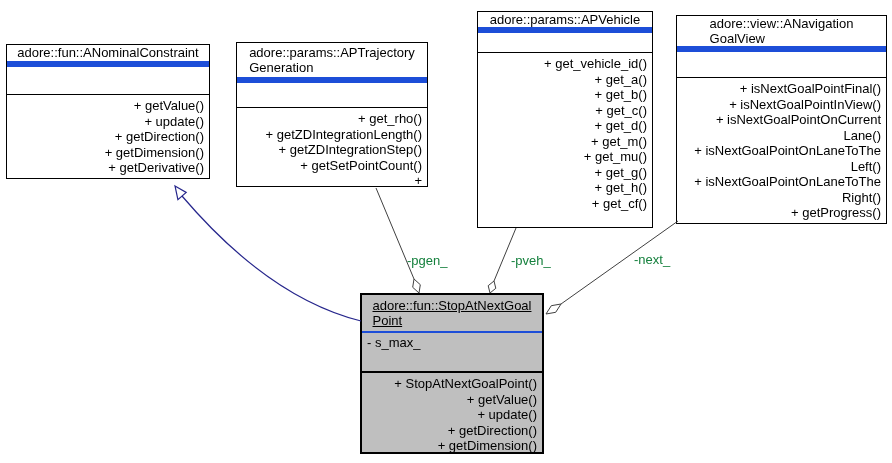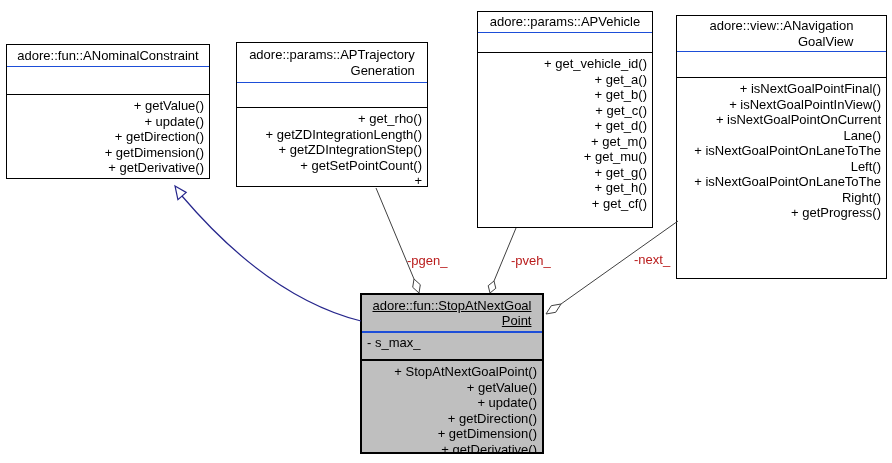--- a/index.html
+++ b/index.html
@@ -17,25 +17,25 @@
     box-sizing: border-box;
     background: #ffffff;
     border: 1px solid #000000;
     display: flex;
     flex-direction: column;
     font-size: 13px;
     line-height: 15.5px;
   }
   .cls .title {
     box-sizing: border-box;
-    border-bottom: 1px solid #1d4ed8;
+    border-bottom: 6px solid #1d4ed8;
     display: flex;
     align-items: center;
     justify-content: center;
-    text-align: right;
+    text-align: left;
     white-space: pre-line;
     flex: 0 0 auto;
   }
   .cls .attrs {
     box-sizing: border-box;
     border-bottom: 1px solid #000000;
     padding: 2px 5px;
     flex: 0 0 auto;
   }
   .cls .methods {
@@ -53,21 +53,21 @@
     position: absolute;
     left: 0; top: 0;
     z-index: 5;
     pointer-events: none;
   }
   .edge-label {
     position: absolute;
     z-index: 6;
     font-size: 13px;
     line-height: 14px;
-    color: #b91c1c;
+    color: #15803d;
     white-space: nowrap;
   }
 </style>
 </head>
 <body>
 
 <div id="canvas">
 
   <svg id="edge-layer" width="892" height="463" viewBox="0 0 892 463">
 
@@ -123,41 +123,41 @@
       <div class="m">+ get_c()</div>
       <div class="m">+ get_d()</div>
       <div class="m">+ get_m()</div>
       <div class="m">+ get_mu()</div>
       <div class="m">+ get_g()</div>
       <div class="m">+ get_h()</div>
       <div class="m">+ get_cf()</div>
     </div>
   </div>
 
-  <div class="cls" style="left:676px; top:15px; width:211px; height:264px;">
+  <div class="cls" style="left:676px; top:15px; width:211px; height:209px;">
     <div class="title" style="height:36px;">adore::view::ANavigation
 GoalView</div>
     <div class="attrs" style="height:26px;"></div>
     <div class="methods">
       <div class="m">+ isNextGoalPointFinal()</div>
       <div class="m">+ isNextGoalPointInView()</div>
       <div class="m">+ isNextGoalPointOnCurrent
 Lane()</div>
       <div class="m">+ isNextGoalPointOnLaneToThe
 Left()</div>
       <div class="m">+ isNextGoalPointOnLaneToThe
 Right()</div>
       <div class="m">+ getProgress()</div>
     </div>
   </div>
 
   <div class="cls hl" style="left:360px; top:293px; width:184px; height:161px;">
     <div class="title" style="height:38px;text-decoration:underline;">adore::fun::StopAtNextGoal
 Point</div>
-    <div class="attrs" style="height:28px;">- s_max_</div>
+    <div class="attrs" style="height:40px;">- s_max_</div>
     <div class="methods">
       <div class="m">+ StopAtNextGoalPoint()</div>
       <div class="m">+ getValue()</div>
       <div class="m">+ update()</div>
       <div class="m">+ getDirection()</div>
       <div class="m">+ getDimension()</div>
       <div class="m">+ getDerivative()</div>
     </div>
   </div>
 

